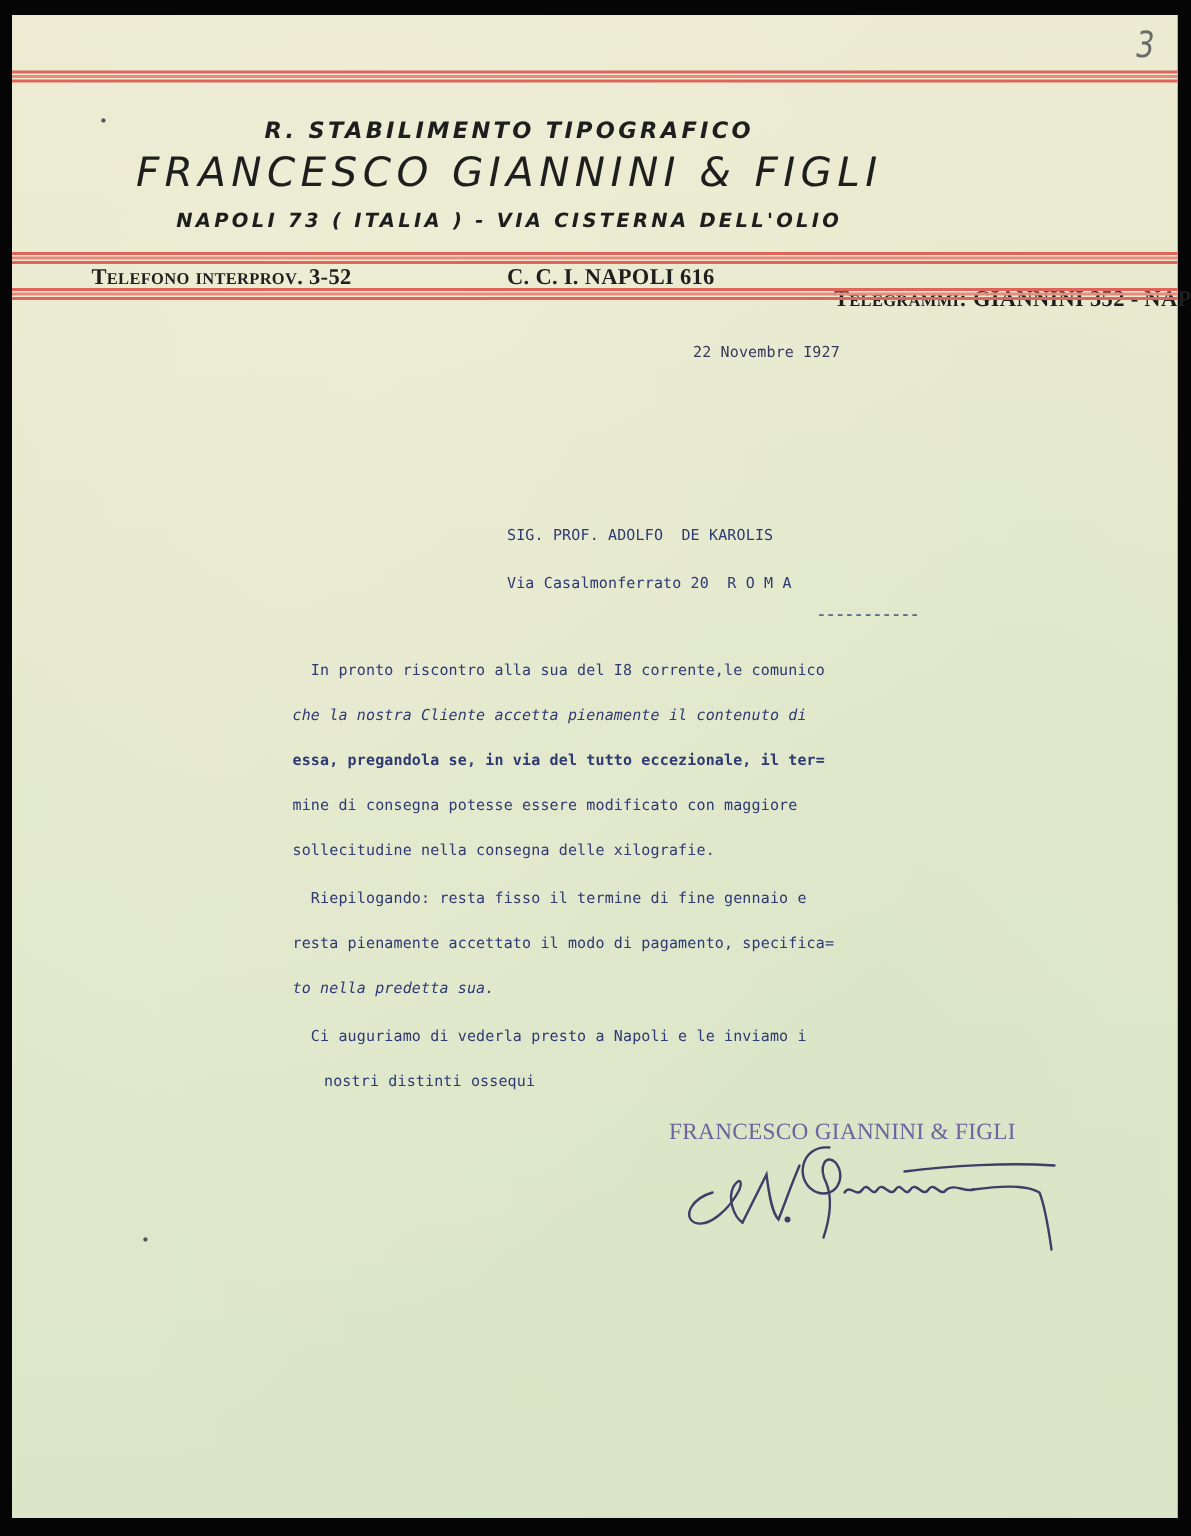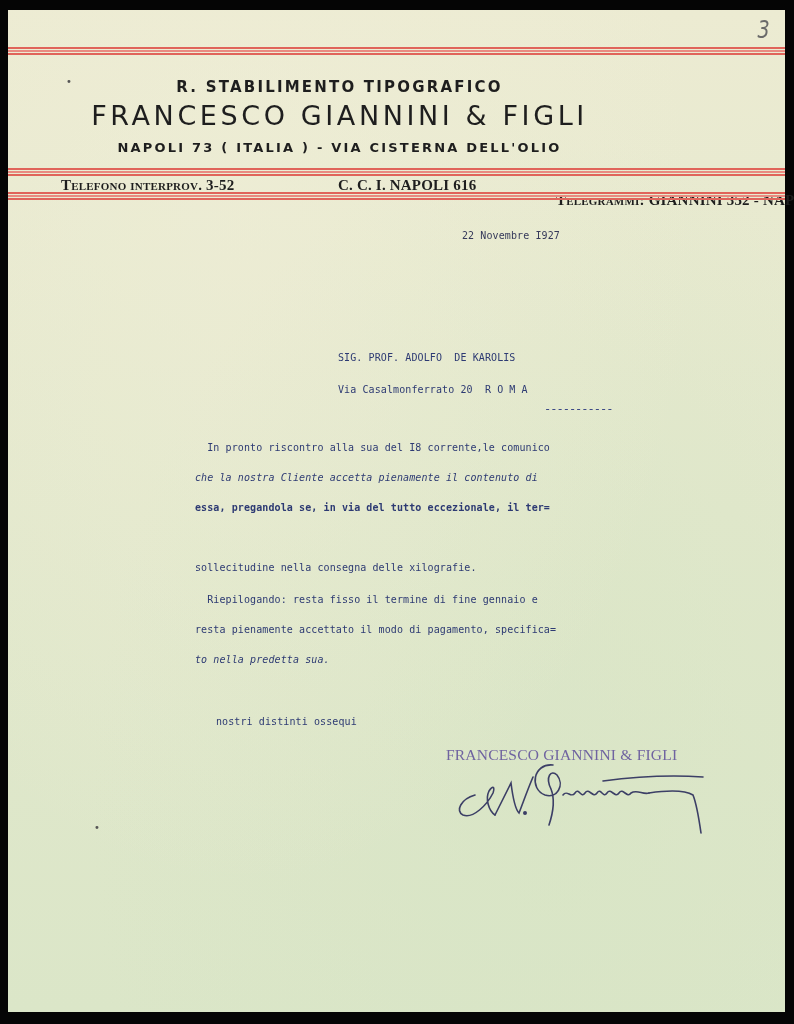--- a/index.html
+++ b/index.html
@@ -17,21 +17,21 @@
   }
   .rule {
     position: absolute; left: 0; width: 777px; height: 9px;
   }
   .rule .l { position: absolute; left: 0; width: 100%; height: 2px; background: #e0645a; }
   .rule .l1 { top: 0; }
   .rule .l2 { top: 3px; background: #e98a80; }
   .rule .l3 { top: 6px; }
   .hdr {
     position: absolute; left: 0; width: 663px; text-align: center;
-    font-family: "DejaVu Sans", sans-serif; color: #1e1e1e;
+    font-family: "DejaVu Sans", sans-serif; color: #1e1e1e; font-style: italic;
   }
   .hdr1 { top: 68px; font-size: 15px; letter-spacing: 2.2px; font-weight: bold; }
   .hdr2 { top: 90px; font-size: 27px; letter-spacing: 3.6px; }
   .hdr3 { top: 130px; font-size: 13px; letter-spacing: 2.2px; font-weight: bold; }
   .info {
     position: absolute; top: 167px; font-family: Liberation Serif, serif;
     font-size: 15px; font-weight: bold; color: #1e1e1e; white-space: nowrap; letter-spacing: 0.2px;
   }
   .sc { font-variant: small-caps; }
   .pageno {
@@ -92,24 +92,26 @@
   </div>
 
   <div class="tw date">22 Novembre I927</div>
   <div class="tw addr1">SIG. PROF. ADOLFO  DE KAROLIS</div>
   <div class="tw addr2">Via Casalmonferrato 20  R O M A</div>
   <div class="tw dash">-----------</div>
 
   <div class="tw body-line" style="top:432px;">  In pronto riscontro alla sua del I8 corrente,le comunico</div>
   <div class="tw body-line" style="top:462px;font-style:italic;">che la nostra Cliente accetta pienamente il contenuto di</div>
   <div class="tw body-line" style="top:492px;font-weight:bold;">essa, pregandola se, in via del tutto eccezionale, il ter=</div>
+  <div class="tw body-line" style="top:522px;">mine di consegna potesse essere modificato con maggiore</div>
   <div class="tw body-line" style="top:552px;">sollecitudine nella consegna delle xilografie.</div>
   <div class="tw body-line" style="top:584px;">  Riepilogando: resta fisso il termine di fine gennaio e</div>
   <div class="tw body-line" style="top:614px;">resta pienamente accettato il modo di pagamento, specifica=</div>
   <div class="tw body-line" style="top:644px;font-style:italic;">to nella predetta sua.</div>
+  <div class="tw body-line" style="top:676px;">  Ci auguriamo di vederla presto a Napoli e le inviamo i</div>
   <div class="tw body-line" style="top:706px;margin-left:21px;">nostri distinti ossequi</div>
 
   <div class="stamp">FRANCESCO GIANNINI &amp; FIGLI</div>
 
   <svg class="sig" viewBox="0 0 270 90">
     <g fill="none" stroke="#3c3f66" stroke-width="1.6" stroke-linecap="round">
       <path d="M22 40 C8 44 2 56 10 60 C20 64 34 50 40 38 C42 32 40 30 36 36 C32 44 36 56 42 60"></path>
       <path d="M42 60 C48 48 54 36 58 28 C60 44 62 54 66 58 C70 48 74 36 80 22"></path>
       <circle cx="72" cy="58" r="1.2" fill="#3c3f66"></circle>
       <path d="M100 10 C80 8 76 34 92 40 C104 44 112 30 104 20 C98 14 92 22 98 34 C102 44 100 58 96 70"></path>

